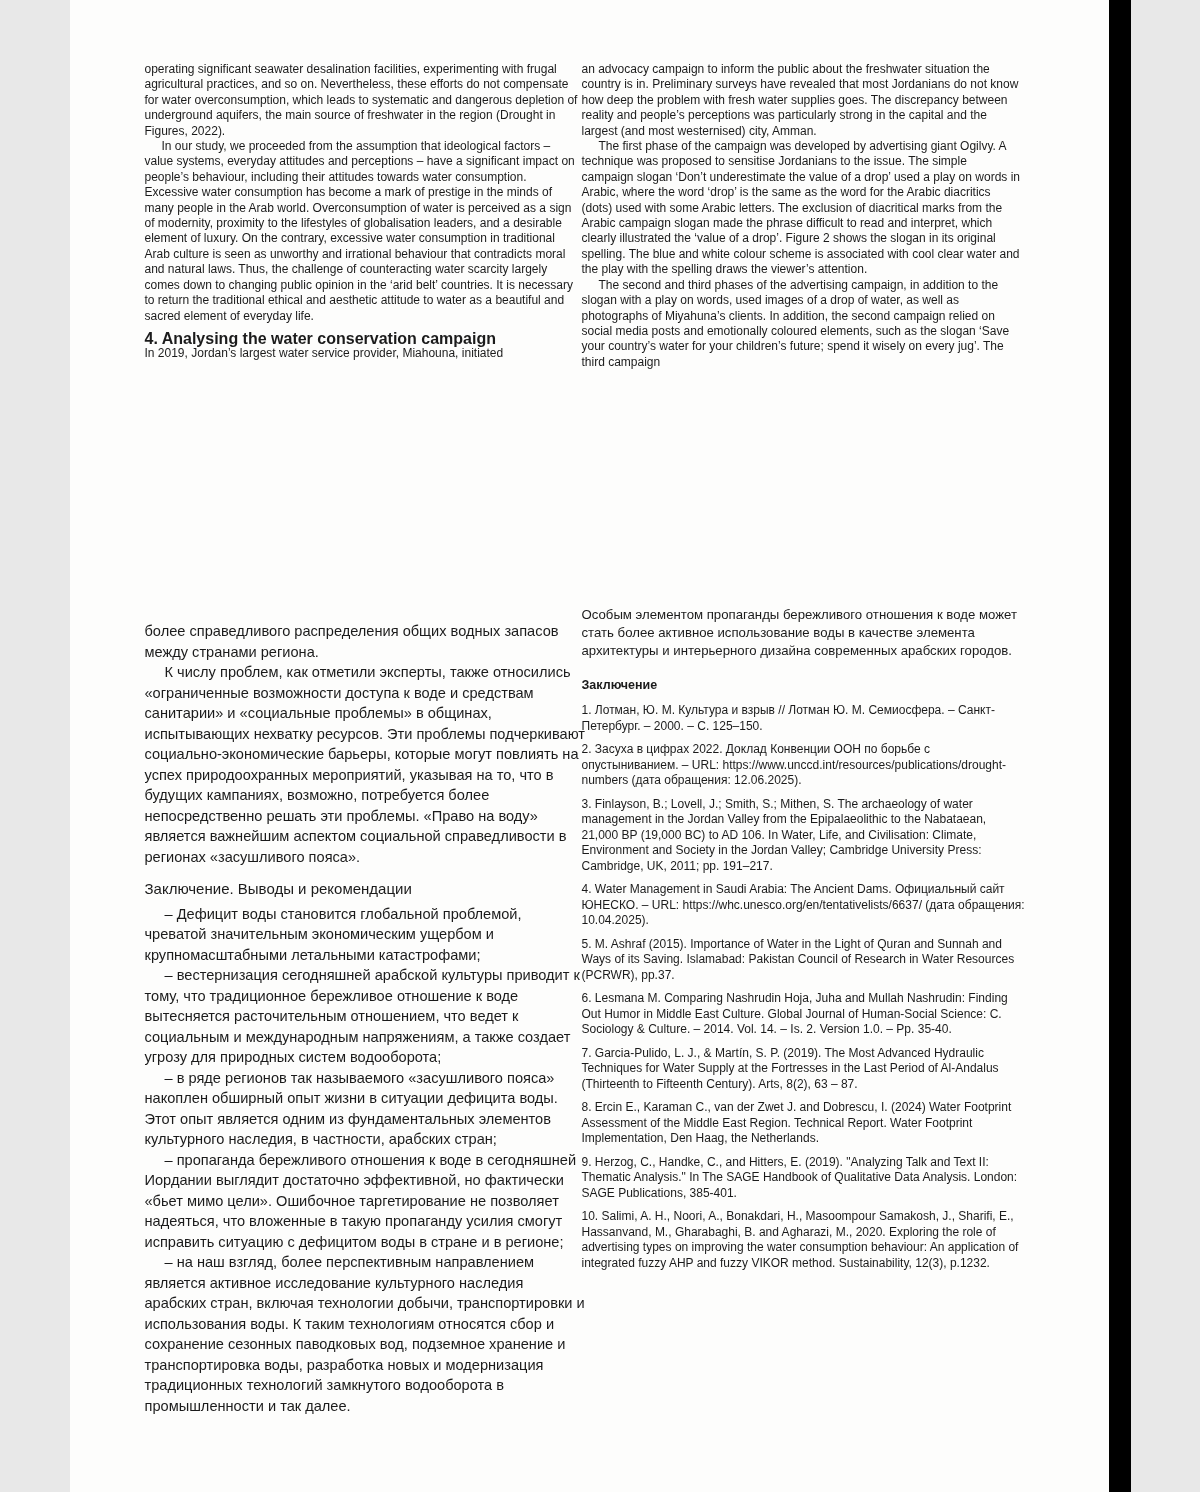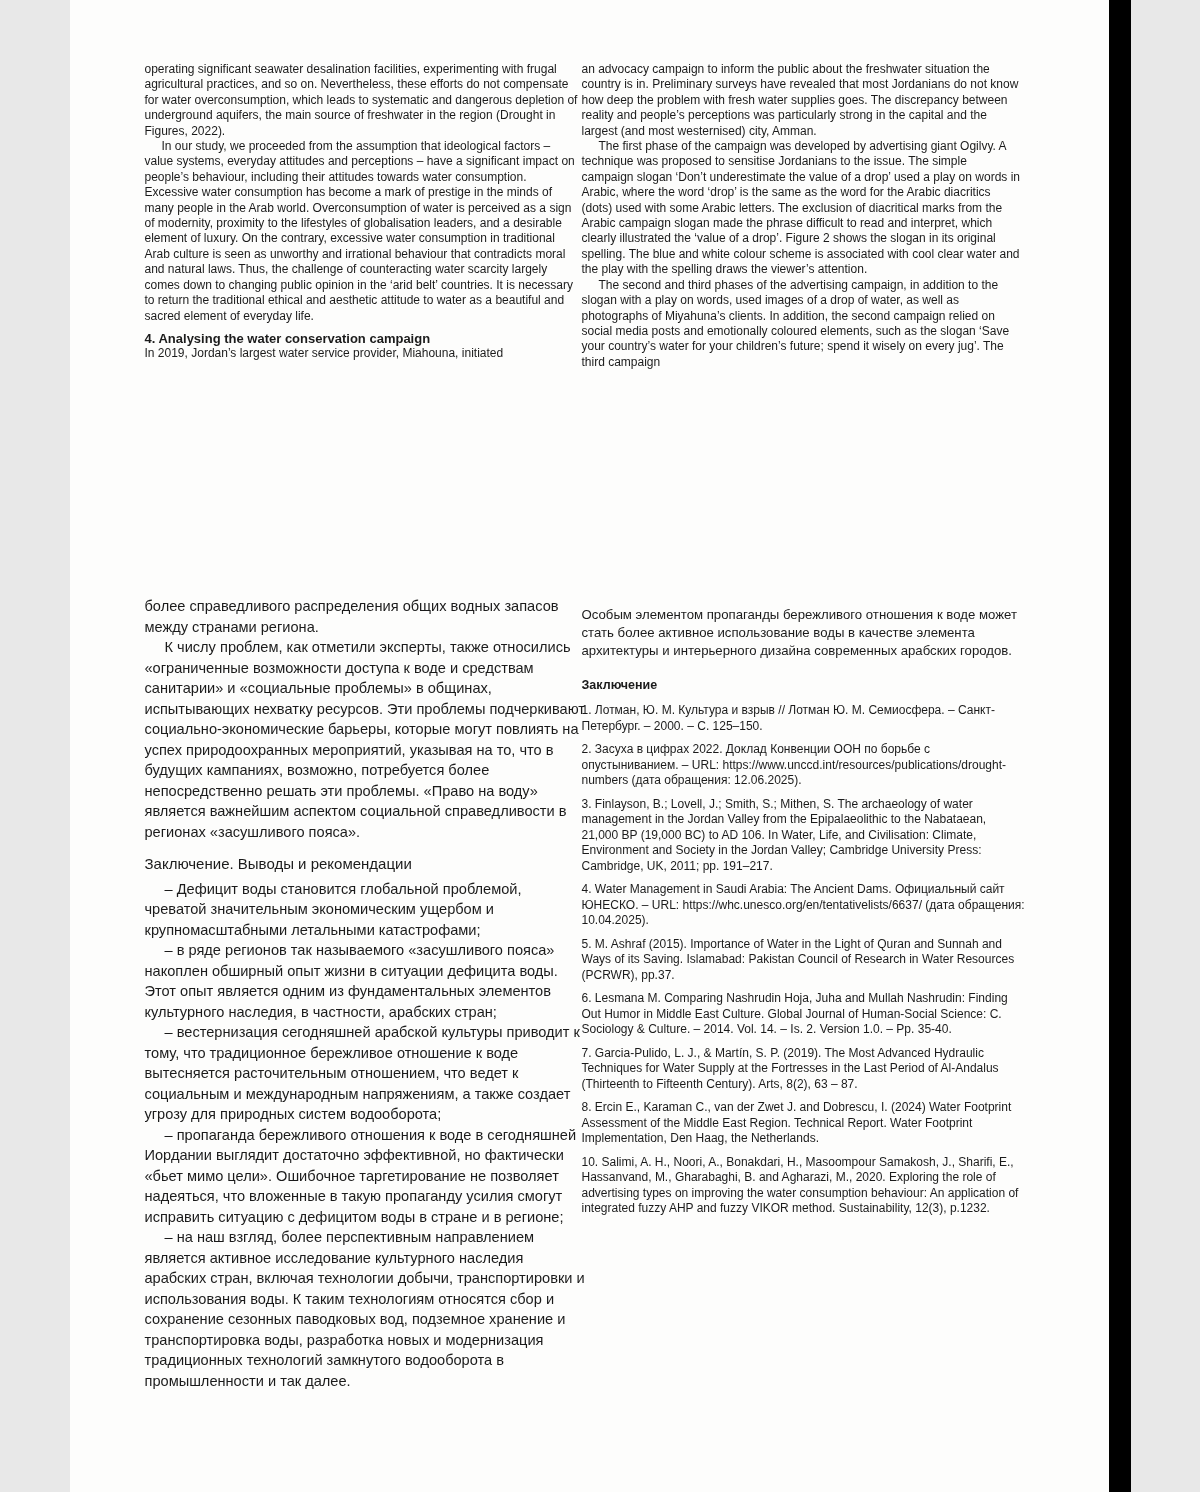--- a/index.html
+++ b/index.html
@@ -11,29 +11,29 @@
     margin:0 auto;
     font-family:"Liberation Sans", sans-serif;
     color:#1b1b1b;
     overflow:hidden;
   }
   
   .col{position:absolute;}
   .eng{font-size:12px;line-height:15.4px;}
   .eng p{margin:0;}
   .eng p.ind{text-indent:17px;}
-  .eng h3{font-size:13px;line-height:15.4px;margin:7px 0 0 0;font-weight:bold;}
+  .eng h3{font-size:16px;line-height:15.4px;margin:7px 0 0 0;font-weight:bold;}
   .eng-col1{left:75px;top:62px;width:436px;}
   .eng-col2{left:512px;top:62px;width:440px;}
 
   .rus-big{font-size:14.6px;line-height:20.5px;}
   .rus-big p{margin:0;}
   .rus-big p.ind{text-indent:20px;}
   .rus-big h3{font-size:15px;line-height:20.5px;margin:12px 0 4px 0;font-weight:normal;}
-  .rus-col1{left:75px;top:596px;width:442px;}
+  .rus-col1{left:75px;top:621px;width:442px;}
 
   .rus-col2{left:512px;top:606px;width:444px;}
   .rus-intro{font-size:13.2px;line-height:18px;margin:0;}
   .lit-head{font-size:12.5px;line-height:15px;font-weight:bold;margin:18px 0 10px 0;}
   .ref{font-size:12px;line-height:15.5px;margin:0 0 8px 0;}
 
   
   .vtext{
     position:absolute;
     writing-mode:vertical-rl;
@@ -65,37 +65,38 @@
     <p>an advocacy campaign to inform the public about the freshwater situation the country is in. Preliminary surveys have revealed that most Jordanians do not know how deep the problem with fresh water supplies goes. The discrepancy between reality and people’s perceptions was particularly strong in the capital and the largest (and most westernised) city, Amman.</p>
     <p class="ind">The first phase of the campaign was developed by advertising giant Ogilvy. A technique was proposed to sensitise Jordanians to the issue. The simple campaign slogan ‘Don’t underestimate the value of a drop’ used a play on words in Arabic, where the word ‘drop’ is the same as the word for the Arabic diacritics (dots) used with some Arabic letters. The exclusion of diacritical marks from the Arabic campaign slogan made the phrase difficult to read and interpret, which clearly illustrated the ‘value of a drop’. Figure 2 shows the slogan in its original spelling. The blue and white colour scheme is associated with cool clear water and the play with the spelling draws the viewer’s attention.</p>
     <p class="ind">The second and third phases of the advertising campaign, in addition to the slogan with a play on words, used images of a drop of water, as well as photographs of Miyahuna’s clients. In addition, the second campaign relied on social media posts and emotionally coloured elements, such as the slogan ‘Save your country’s water for your children’s future; spend it wisely on every jug’. The third campaign</p>
   </section>
 
   <section class="col rus-big rus-col1">
     <p>более справедливого распределения общих водных запасов между странами региона.</p>
     <p class="ind">К числу проблем, как отметили эксперты, также относились «ограниченные возможности доступа к воде и средствам санитарии» и «социальные проблемы» в общинах, испытывающих нехватку ресурсов. Эти проблемы подчеркивают социально-экономические барьеры, которые могут повлиять на успех природоохранных мероприятий, указывая на то, что в будущих кампаниях, возможно, потребуется более непосредственно решать эти проблемы. «Право на воду» является важнейшим аспектом социальной справедливости в регионах «засушливого пояса».</p>
     <h3>Заключение. Выводы и рекомендации</h3>
     <p class="ind">– Дефицит воды становится глобальной проблемой, чреватой значительным экономическим ущербом и крупномасштабными летальными катастрофами;</p>
+    <p class="ind">– вестернизация сегодняшней арабской культуры приводит к тому, что традиционное бережливое отношение к воде вытесняется расточительным отношением, что ведет к социальным и международным напряжениям, а также создает угрозу для природных систем водооборота;</p>
     <p class="ind">– в ряде регионов так называемого «засушливого пояса» накоплен обширный опыт жизни в ситуации дефицита воды. Этот опыт является одним из фундаментальных элементов культурного наследия, в частности, арабских стран;</p>
-    <p class="ind">– вестернизация сегодняшней арабской культуры приводит к тому, что традиционное бережливое отношение к воде вытесняется расточительным отношением, что ведет к социальным и международным напряжениям, а также создает угрозу для природных систем водооборота;</p>
     <p class="ind">– пропаганда бережливого отношения к воде в сегодняшней Иордании выглядит достаточно эффективной, но фактически «бьет мимо цели». Ошибочное таргетирование не позволяет надеяться, что вложенные в такую пропаганду усилия смогут исправить ситуацию с дефицитом воды в стране и в регионе;</p>
     <p class="ind">– на наш взгляд, более перспективным направлением является активное исследование культурного наследия арабских стран, включая технологии добычи, транспортировки и использования воды. К таким технологиям относятся сбор и сохранение сезонных паводковых вод, подземное хранение и транспортировка воды, разработка новых и модернизация традиционных технологий замкнутого водооборота в промышленности и так далее.</p>
   </section>
 
   <section class="col rus-col2">
     <p class="rus-intro">Особым элементом пропаганды бережливого отношения к воде может стать более активное использование воды в качестве элемента архитектуры и интерьерного дизайна современных арабских городов.</p>
     <h4 class="lit-head">Заключение</h4>
     <p class="ref">1. Лотман, Ю. М. Культура и взрыв // Лотман Ю. М. Семиосфера. – Санкт-Петербург. – 2000. – С. 125–150.</p>
     <p class="ref">2. Засуха в цифрах 2022. Доклад Конвенции ООН по борьбе с опустыниванием. – URL: https://www.unccd.int/resources/publications/drought-numbers (дата обращения: 12.06.2025).</p>
     <p class="ref">3. Finlayson, B.; Lovell, J.; Smith, S.; Mithen, S. The archaeology of water management in the Jordan Valley from the Epipalaeolithic to the Nabataean, 21,000 BP (19,000 BC) to AD 106. In Water, Life, and Civilisation: Climate, Environment and Society in the Jordan Valley; Cambridge University Press: Cambridge, UK, 2011; pp. 191–217.</p>
     <p class="ref">4. Water Management in Saudi Arabia: The Ancient Dams. Официальный сайт ЮНЕСКО. – URL: https://whc.unesco.org/en/tentativelists/6637/ (дата обращения: 10.04.2025).</p>
     <p class="ref">5. M. Ashraf (2015). Importance of Water in the Light of Quran and Sunnah and Ways of its Saving. Islamabad: Pakistan Council of Research in Water Resources (PCRWR), pp.37.</p>
     <p class="ref">6. Lesmana M. Comparing Nashrudin Hoja, Juha and Mullah Nashrudin: Finding Out Humor in Middle East Culture. Global Journal of Human-Social Science: C. Sociology &amp; Culture. – 2014. Vol. 14. – Is. 2. Version 1.0. – Pp. 35-40.</p>
     <p class="ref">7. Garcia-Pulido, L. J., &amp; Martín, S. P. (2019). The Most Advanced Hydraulic Techniques for Water Supply at the Fortresses in the Last Period of Al-Andalus (Thirteenth to Fifteenth Century). Arts, 8(2), 63 – 87.</p>
     <p class="ref">8. Ercin E., Karaman C., van der Zwet J. and Dobrescu, I. (2024) Water Footprint Assessment of the Middle East Region. Technical Report. Water Footprint Implementation, Den Haag, the Netherlands.</p>
+    <p class="ref">9. Herzog, C., Handke, C., and Hitters, E. (2019). "Analyzing Talk and Text II: Thematic Analysis." In The SAGE Handbook of Qualitative Data Analysis. London: SAGE Publications, 385-401.</p>
     <p class="ref">10. Salimi, A. H., Noori, A., Bonakdari, H., Masoompour Samakosh, J., Sharifi, E., Hassanvand, M., Gharabaghi, B. and Agharazi, M., 2020. Exploring the role of advertising types on improving the water consumption behaviour: An application of integrated fuzzy AHP and fuzzy VIKOR method. Sustainability, 12(3), p.1232.</p>
   </section>
 
   <div class="vtext side-top">город и парк / a city and a park</div>
   <div class="vtext page-num">101</div>
   <div class="vtext side-bottom">проект байкал 3(85) project baikal</div>
   <div class="black-bar"></div>
 
 </div>
 

